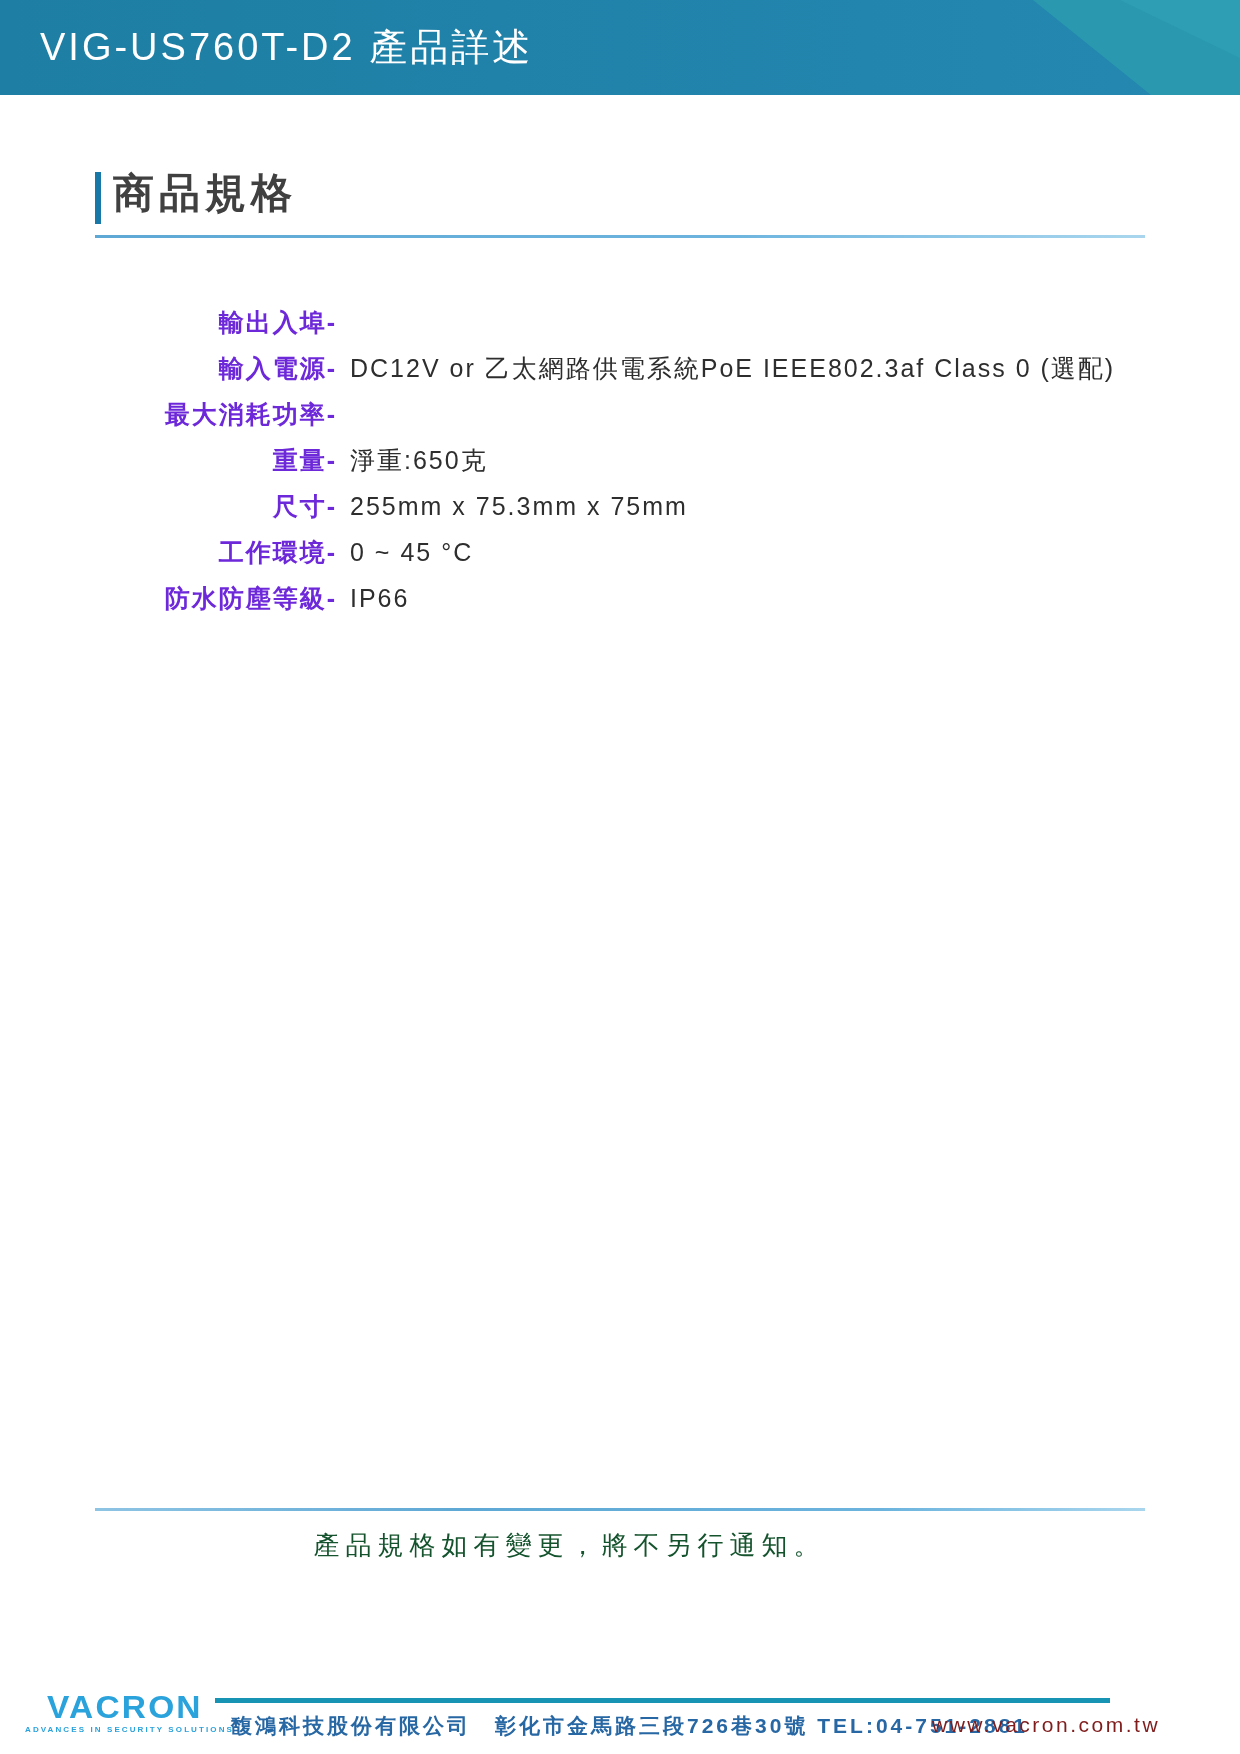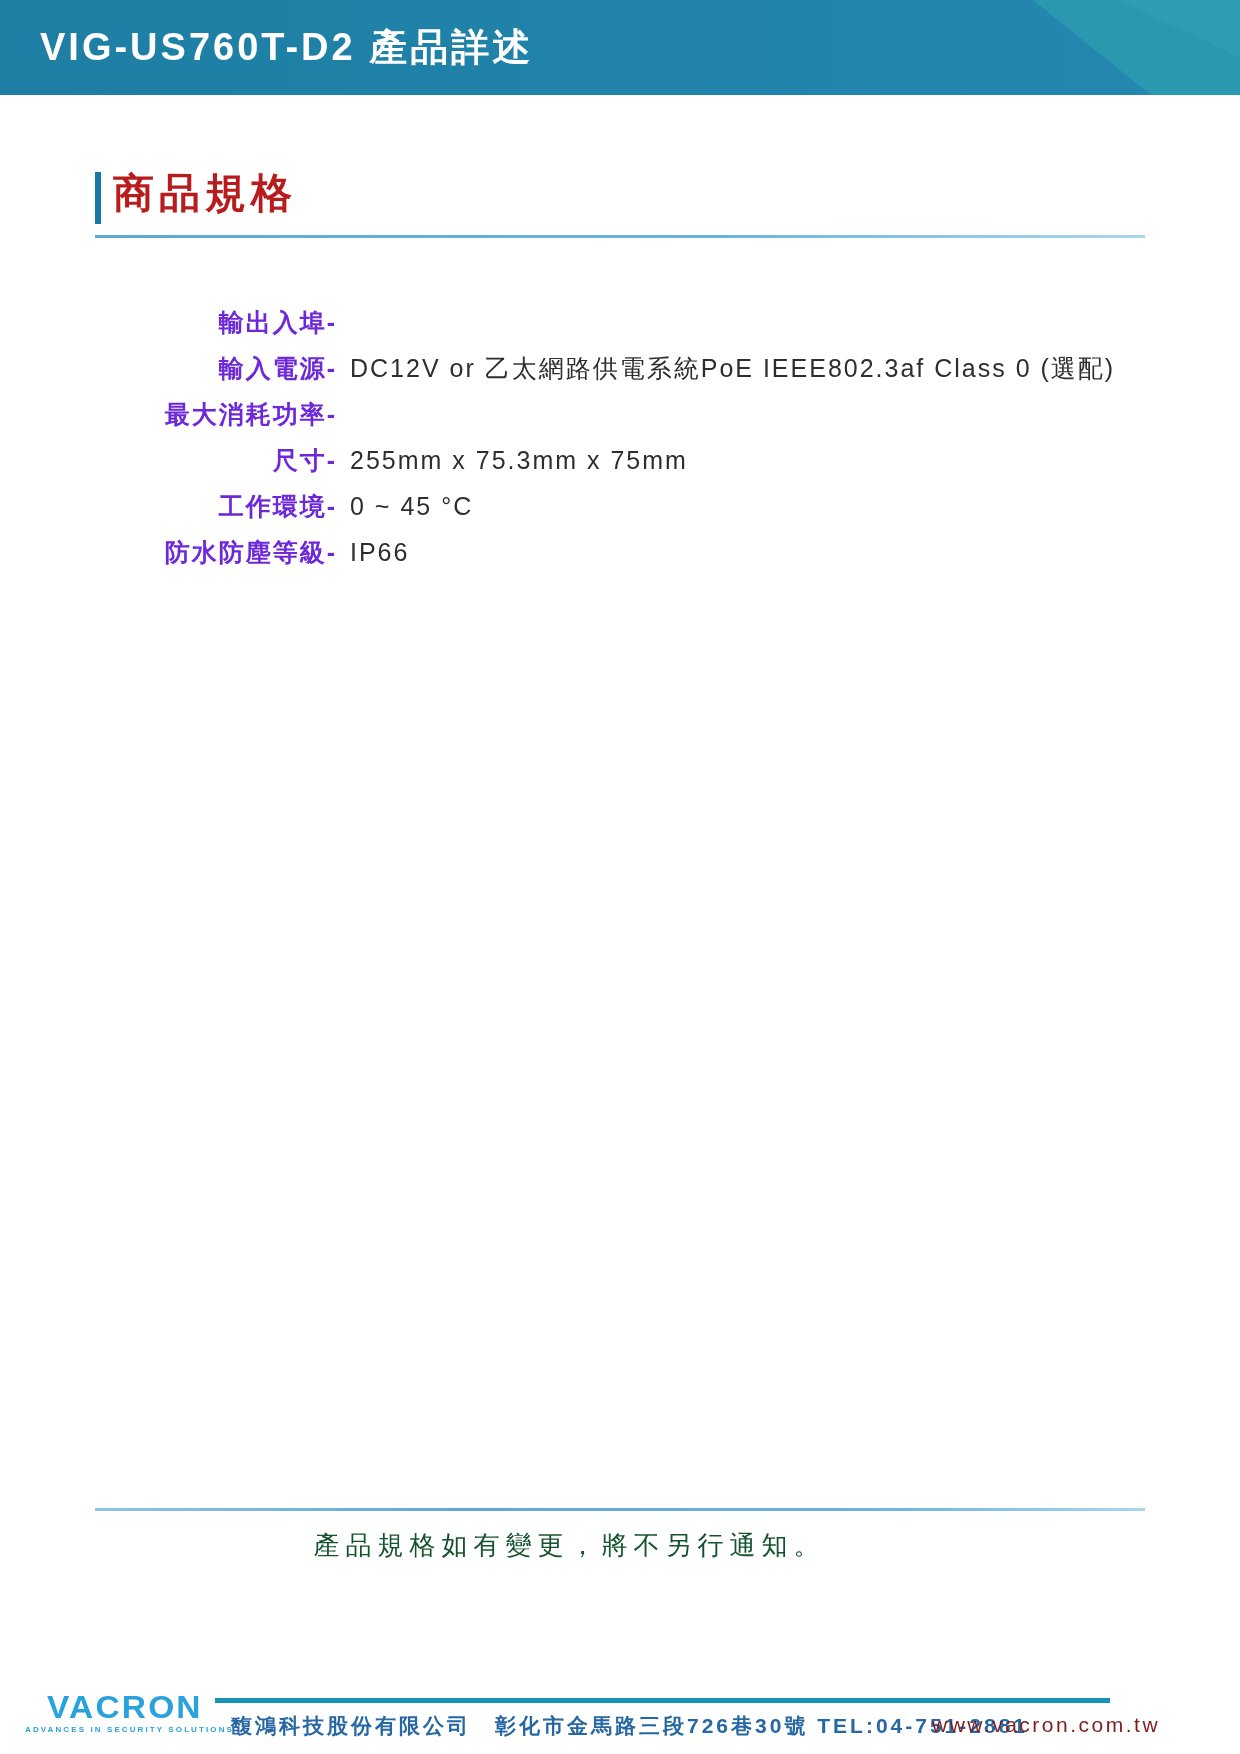--- a/index.html
+++ b/index.html
@@ -36,37 +36,37 @@
     clip-path: polygon(1120px 0, 1240px 0, 1240px 58px);
   }
   .header-title {
     position: absolute;
     left: 40px; top: 0;
     height: 95px;
     display: flex;
     align-items: center;
     color: #ffffff;
     font-size: 38px;
-    font-weight: 700;
+    font-weight: 400;
     letter-spacing: 3px;
   }
 
   
   .section-bar {
     position: absolute;
     left: 95px; top: 172px;
     width: 6px; height: 52px;
     background: #1878a8;
   }
   .section-title {
     position: absolute;
     left: 113px; top: 166px;
     font-size: 41px;
     font-weight: 700;
-    color: #b91c1c;
+    color: #404040;
     letter-spacing: 5px;
   }
   .section-rule {
     position: absolute;
     left: 95px; top: 235px;
     width: 1050px; height: 3px;
     background: linear-gradient(90deg, #5ea8d5 0%, #6cb4de 60%, #a9d6ee 100%);
   }
 
   
@@ -188,20 +188,24 @@
       <div class="spec-label">輸出入埠-</div>
     </div>
     <div class="spec-row">
       <div class="spec-label">輸入電源-</div>
       <div class="spec-value">DC12V or 乙太網路供電系統PoE IEEE802.3af Class 0 (選配)</div>
     </div>
     <div class="spec-row">
       <div class="spec-label">最大消耗功率-</div>
     </div>
     <div class="spec-row">
+      <div class="spec-label">重量-</div>
+      <div class="spec-value">淨重:650克</div>
+    </div>
+    <div class="spec-row">
       <div class="spec-label">尺寸-</div>
       <div class="spec-value">255mm x 75.3mm x 75mm</div>
     </div>
     <div class="spec-row">
       <div class="spec-label">工作環境-</div>
       <div class="spec-value">0 ~ 45 °C</div>
     </div>
     <div class="spec-row">
       <div class="spec-label">防水防塵等級-</div>
       <div class="spec-value">IP66</div>

